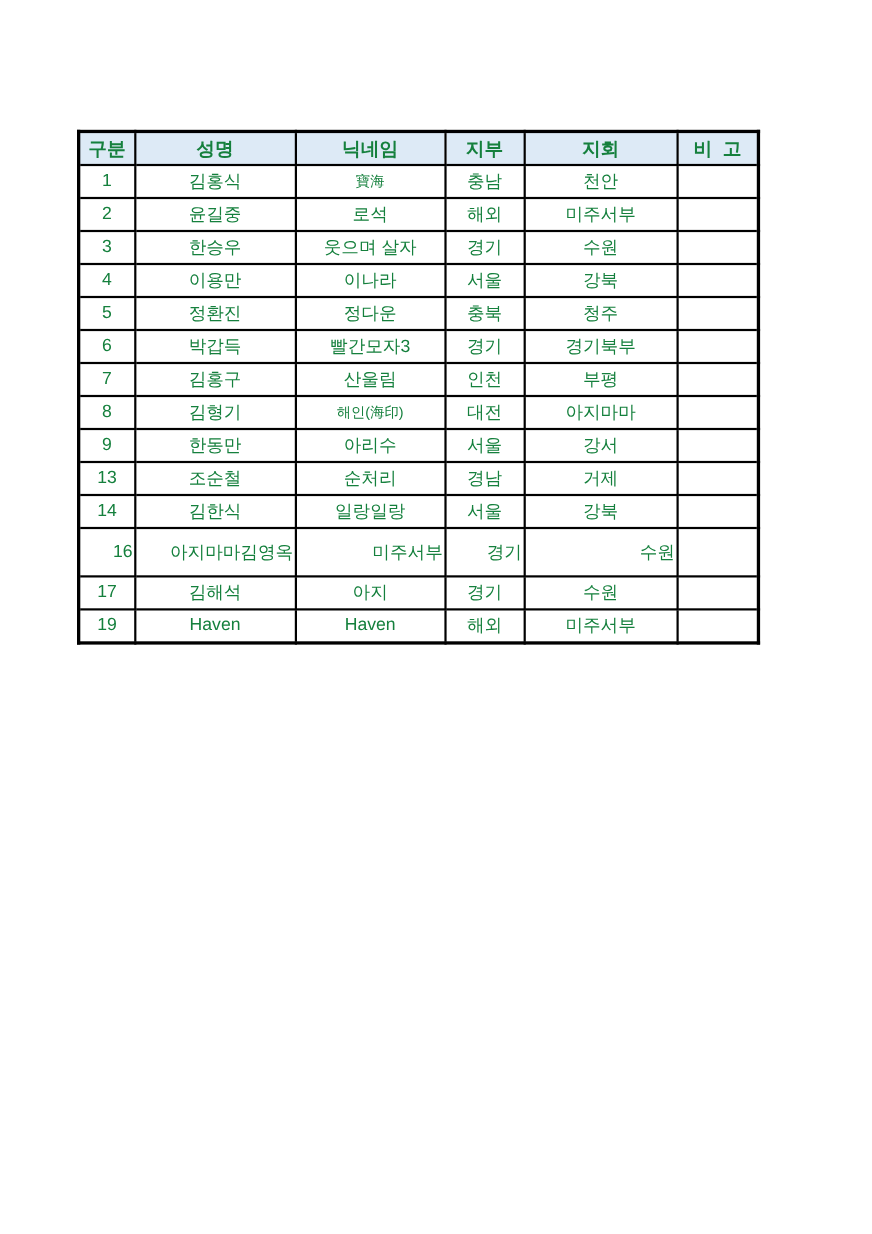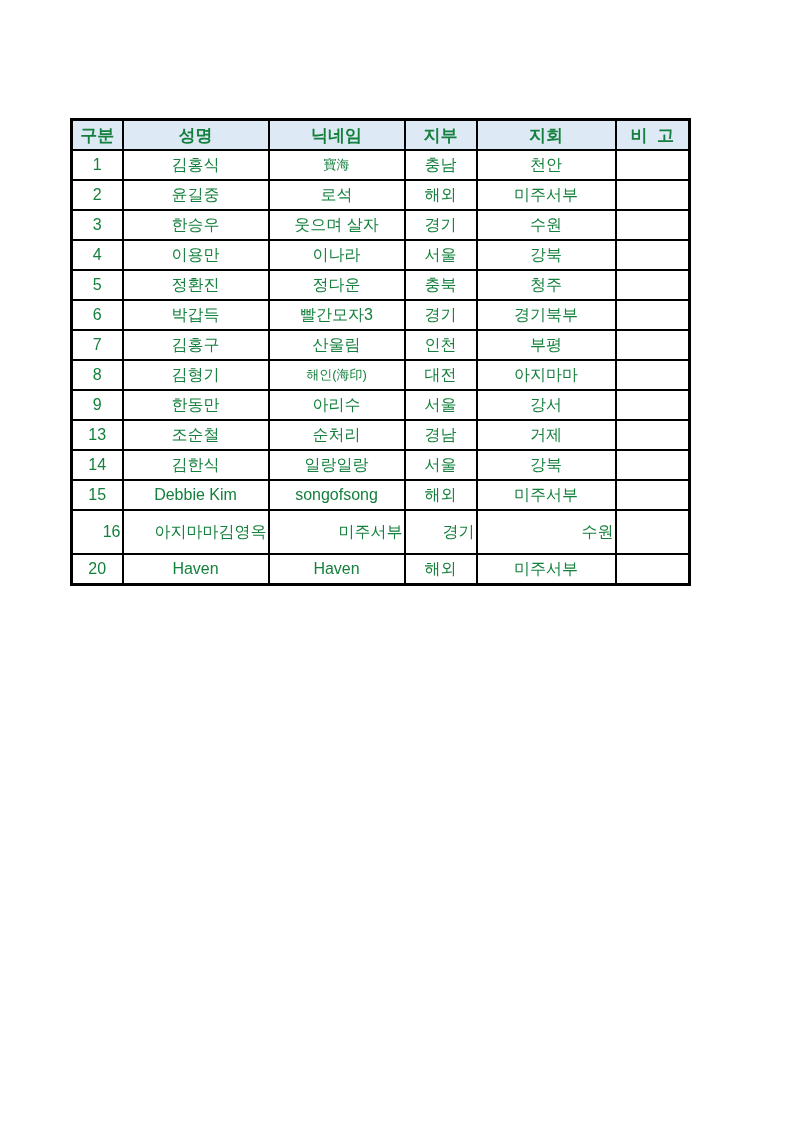--- a/index.html
+++ b/index.html
@@ -159,38 +159,38 @@
     <td></td>
   </tr>
         <tr>
     <td>14</td>
     <td>김한식</td>
     <td>일랑일랑</td>
     <td>서울</td>
     <td>강북</td>
     <td></td>
   </tr>
-        <tr>
-    <td>15</td>
-    <td>Debbie Kim</td>
-    <td>songofsong</td>
-    <td>해외</td>
-    <td>미주서부</td>
-    <td></td>
-  </tr>
         <tr class="tall">
     <td>16</td>
     <td>아지마마김영옥</td>
     <td>미주서부</td>
     <td>경기</td>
     <td>수원</td>
     <td></td>
   </tr>
         <tr>
-    <td>20</td>
+    <td>17</td>
+    <td>김해석</td>
+    <td>아지</td>
+    <td>경기</td>
+    <td>수원</td>
+    <td></td>
+  </tr>
+        <tr>
+    <td>19</td>
     <td>Haven</td>
     <td>Haven</td>
     <td>해외</td>
     <td>미주서부</td>
     <td></td>
   </tr>
       </tbody>
   </table>
 </div>
 

